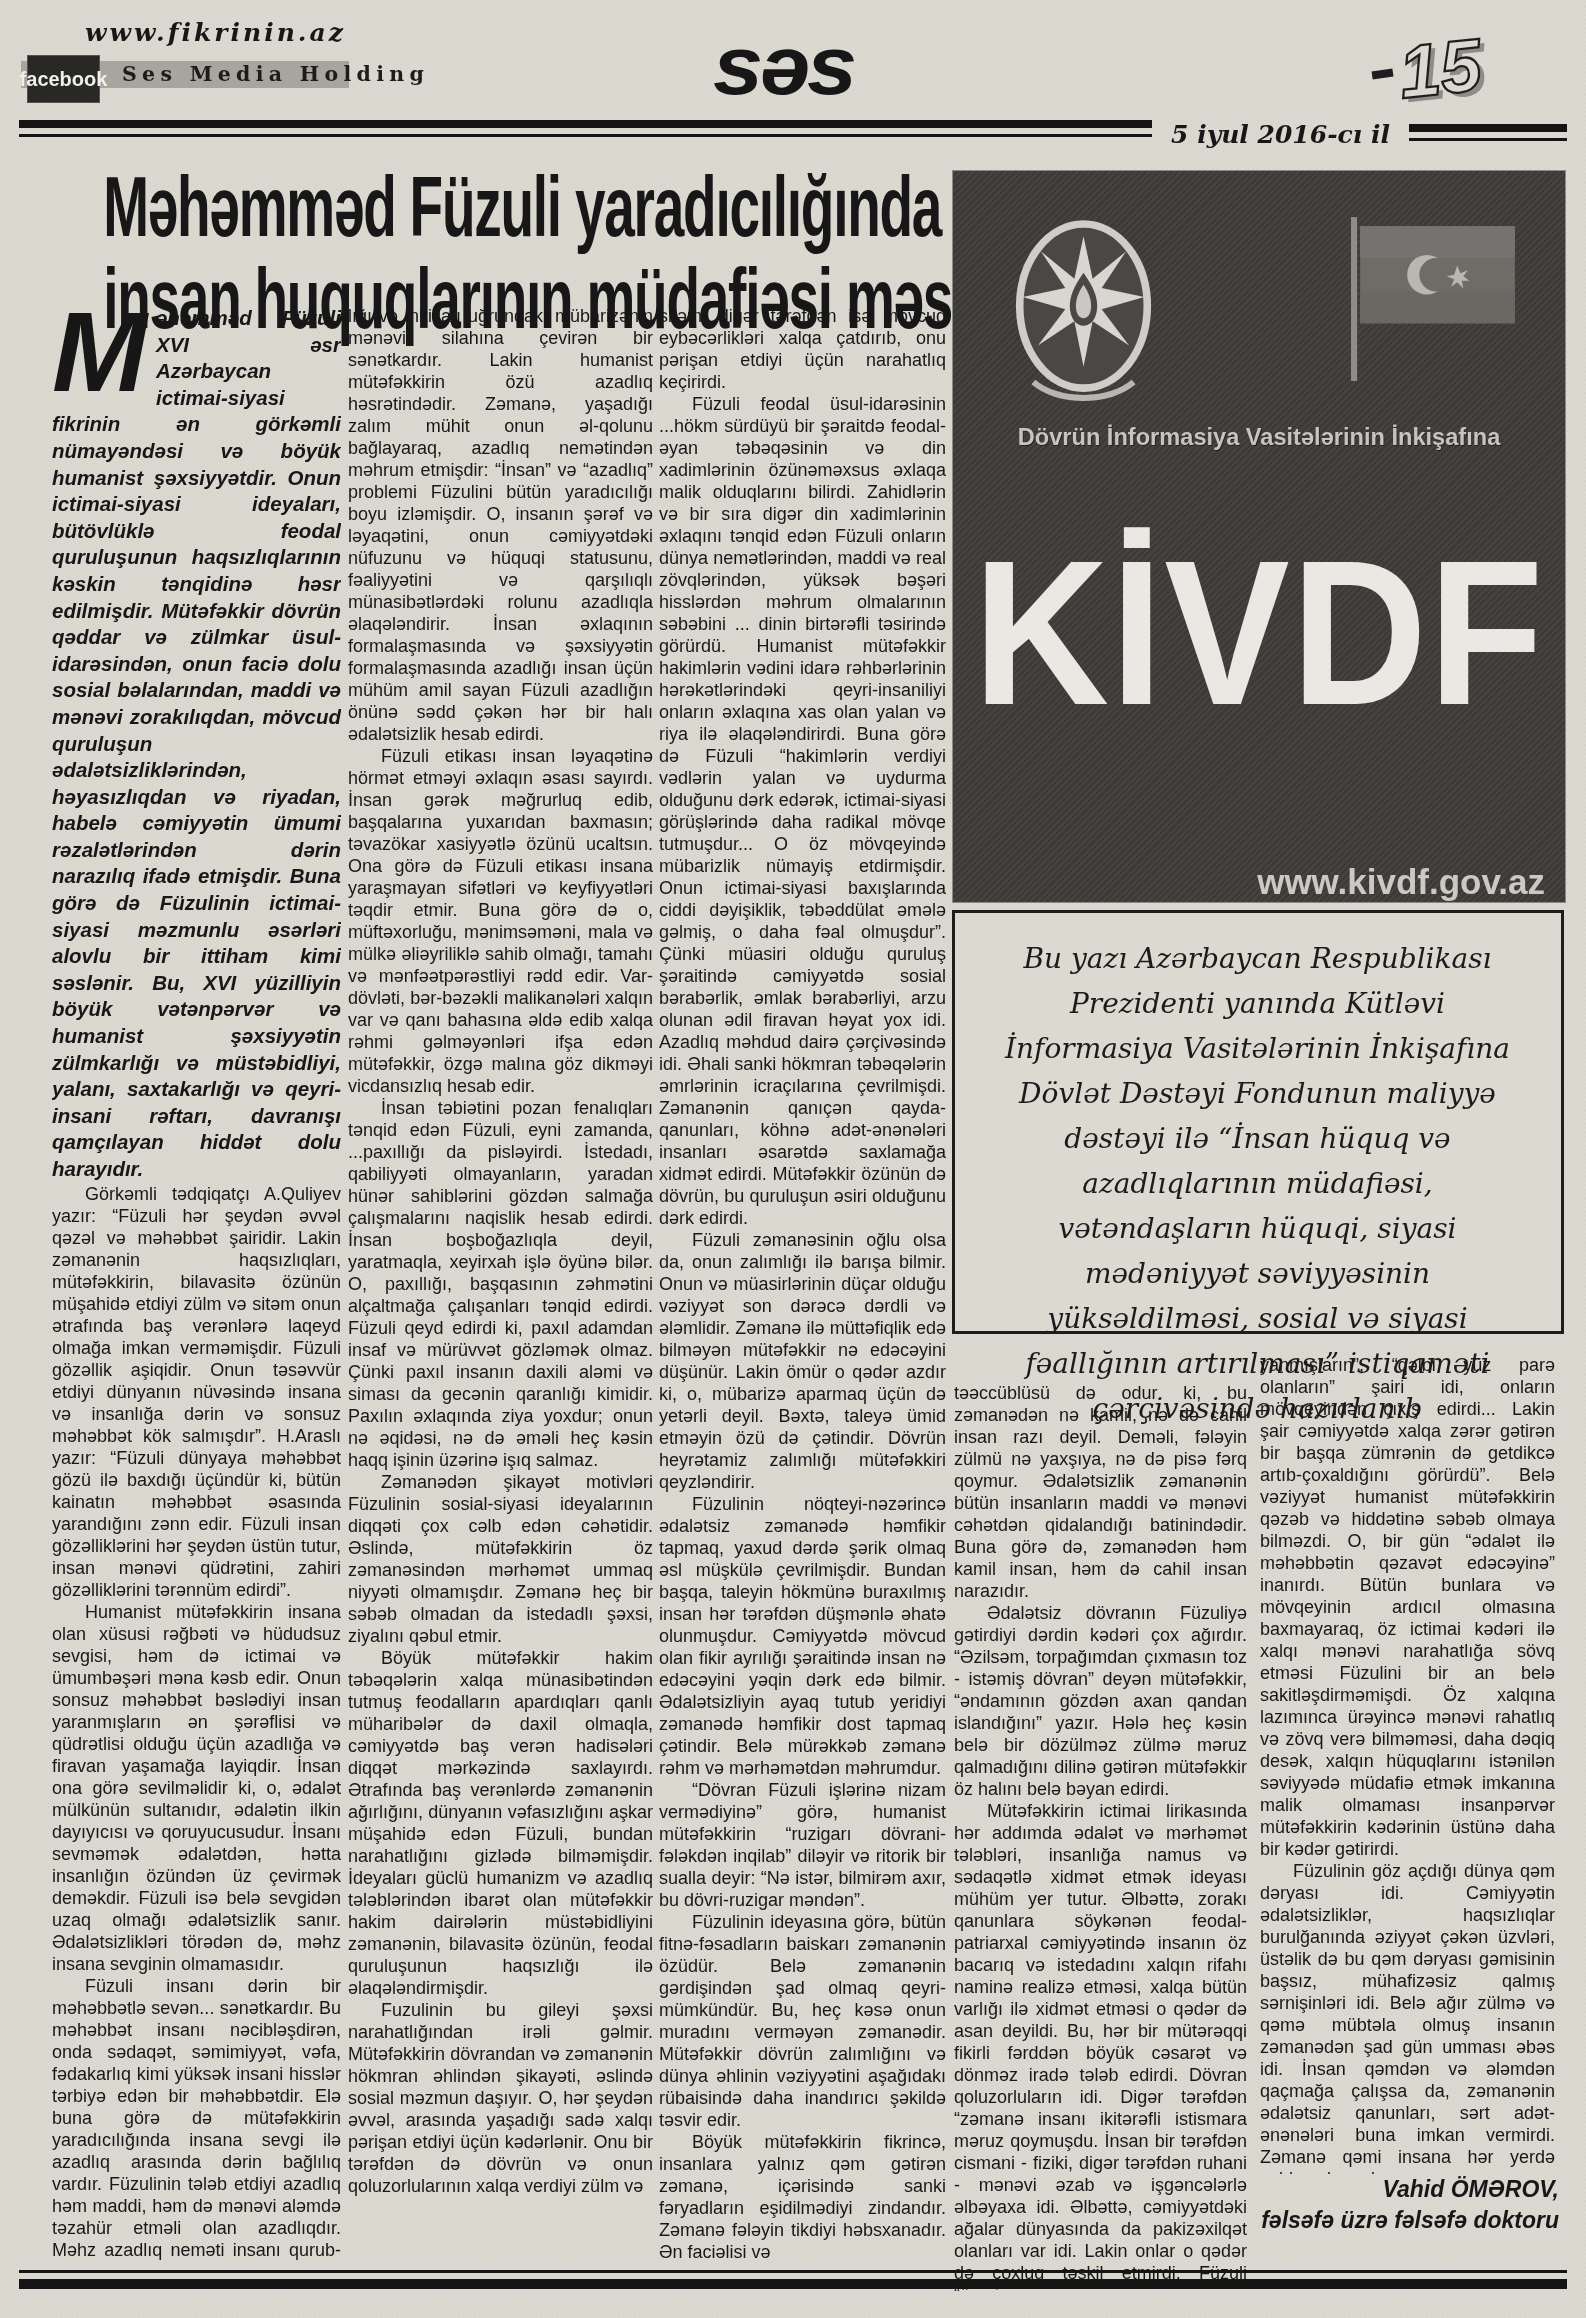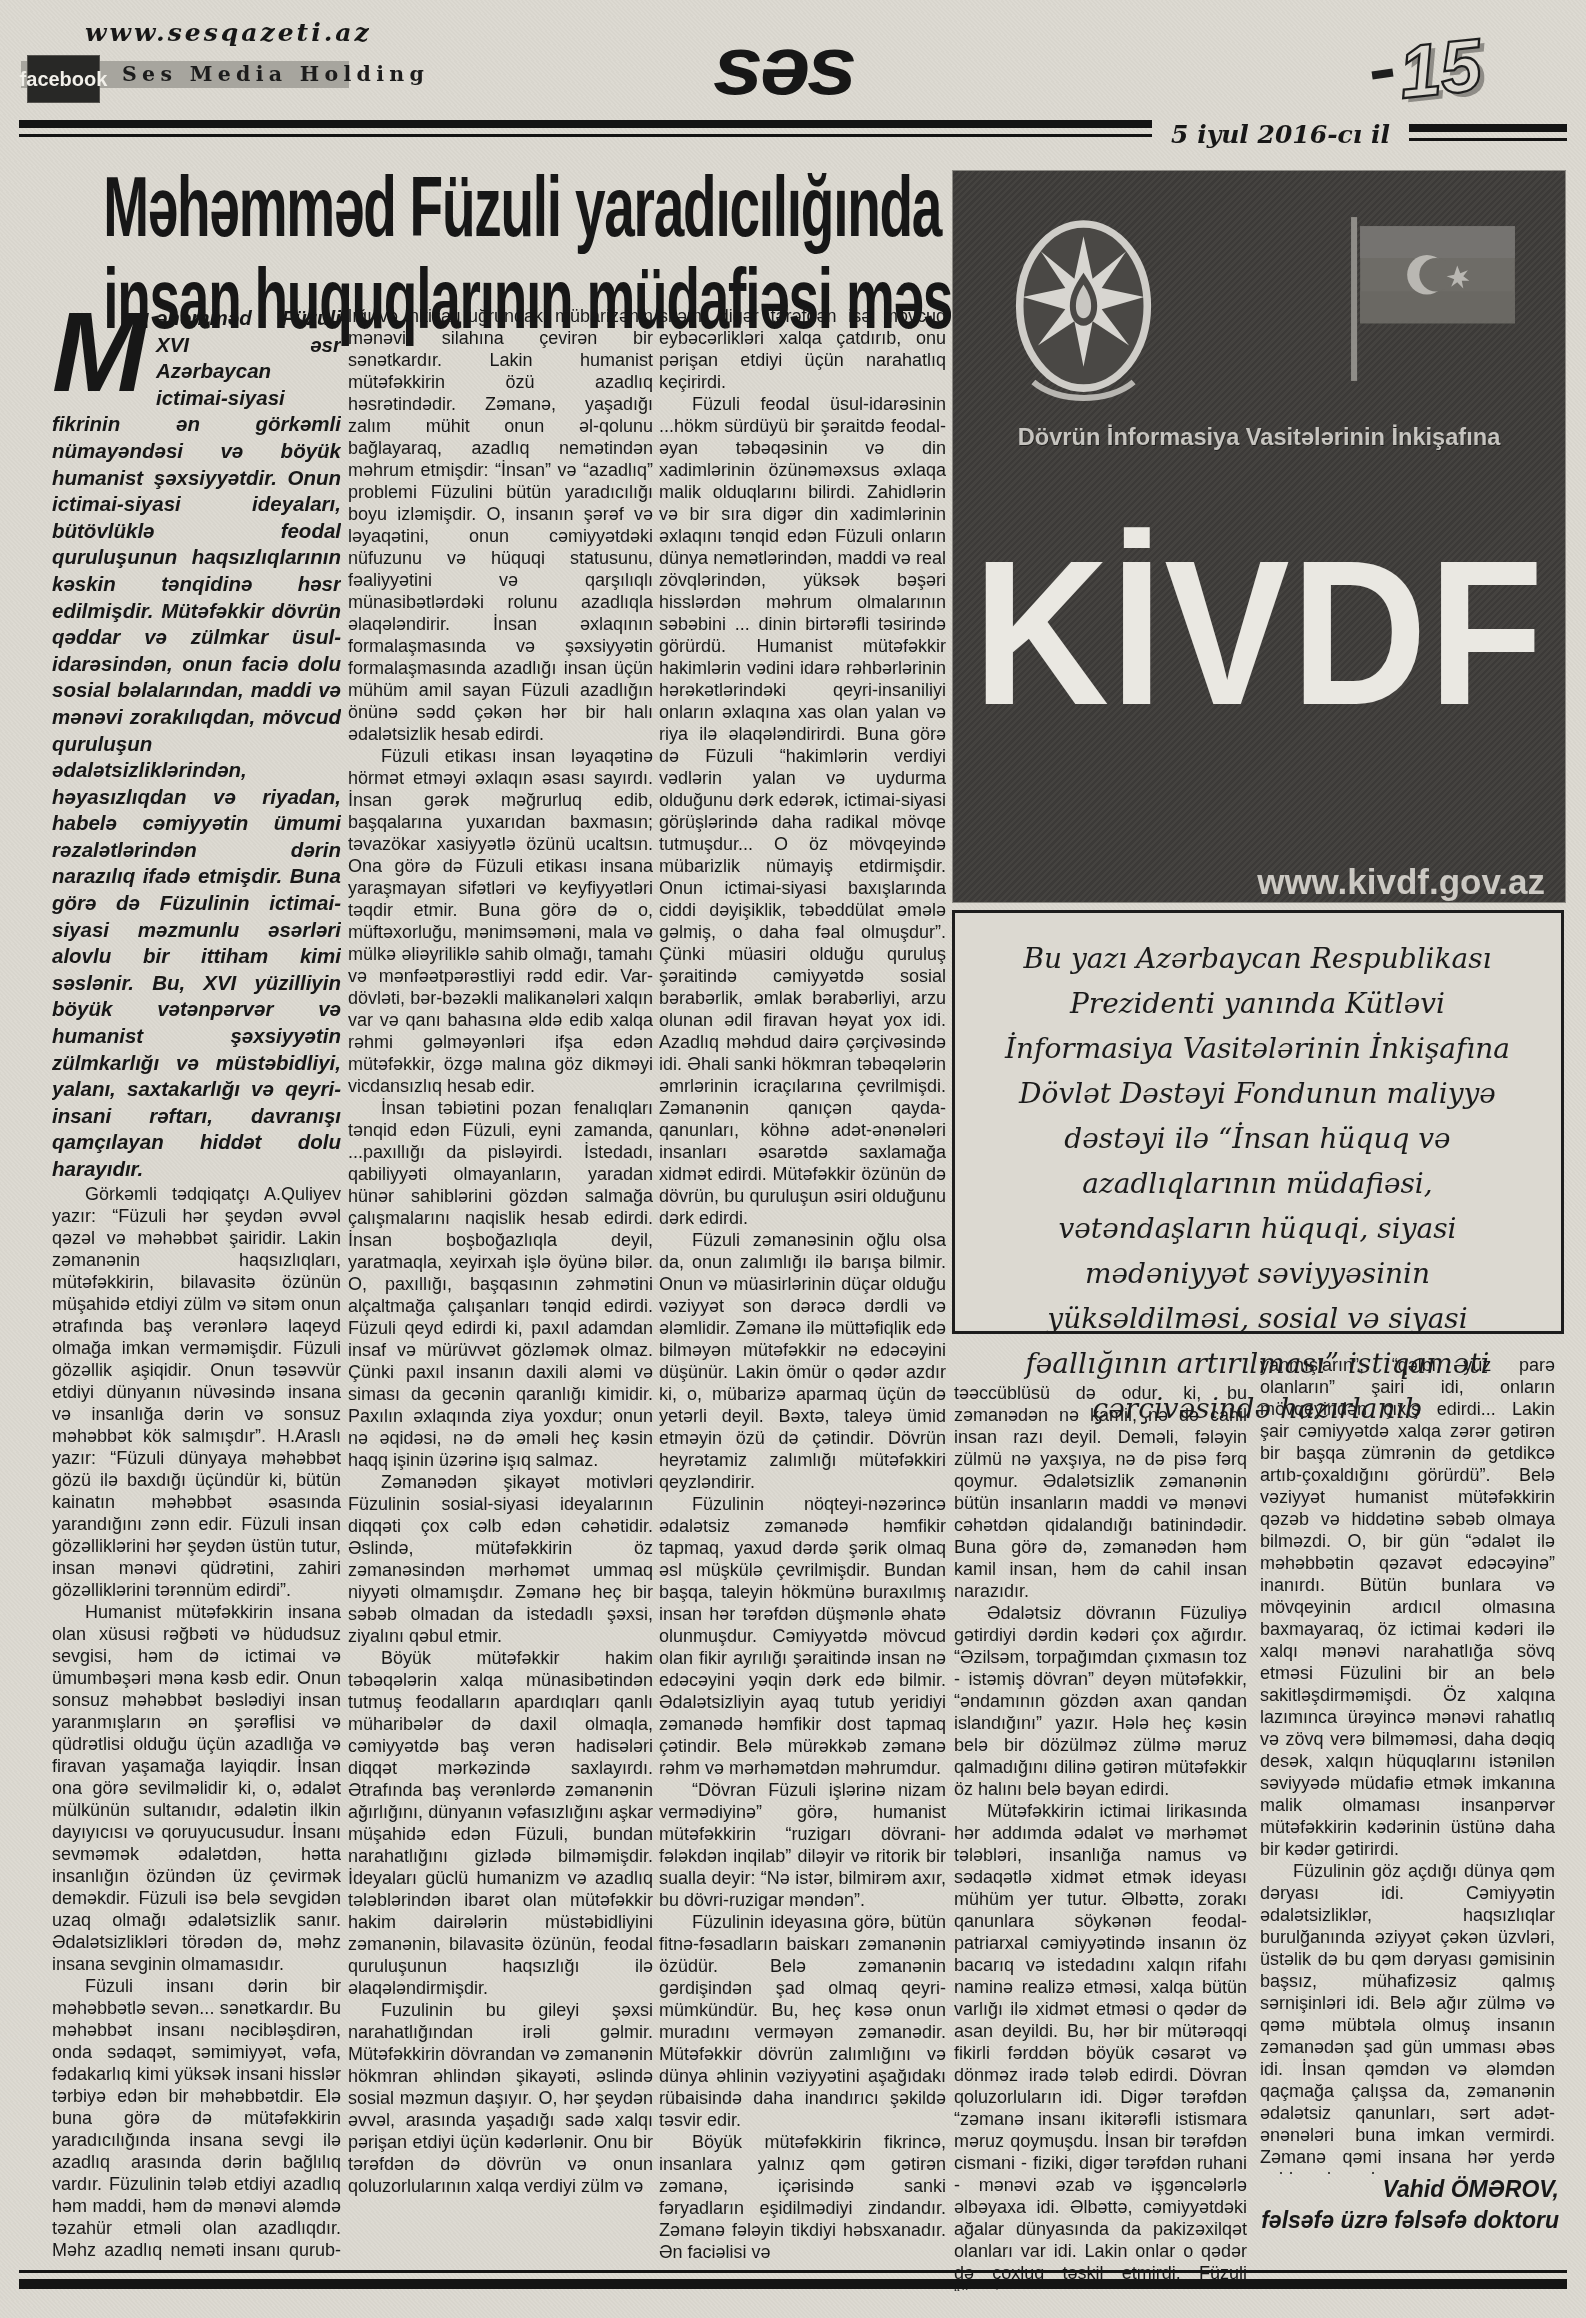--- a/index.html
+++ b/index.html
@@ -53,21 +53,21 @@
         font-size:28px;line-height:45px;text-align:center;color:#1b1b1b;}
   
   .byline{position:absolute;left:1260px;top:2174px;width:299px;text-align:right;
         font-weight:bold;font-style:italic;font-size:23px;line-height:31px;}
 </style>
 </head>
 <body>
 
 <div class="page">
 
-  <div class="site-url">www.sesqazeti.az</div>
+  <div class="site-url">www.fikrinin.az</div>
   <div class="holding-strip"></div>
   <div class="holding-text">Ses Media Holding</div>
   <div class="fb-badge">
     <span>facebook</span>
   </div>
   <div class="logo">səs</div>
   <div class="pagenum-dash"></div>
   <div class="pagenum">15</div>
 
   <div class="rule" style="left:19px;top:120px;width:1133px;height:8.4px;"></div>

